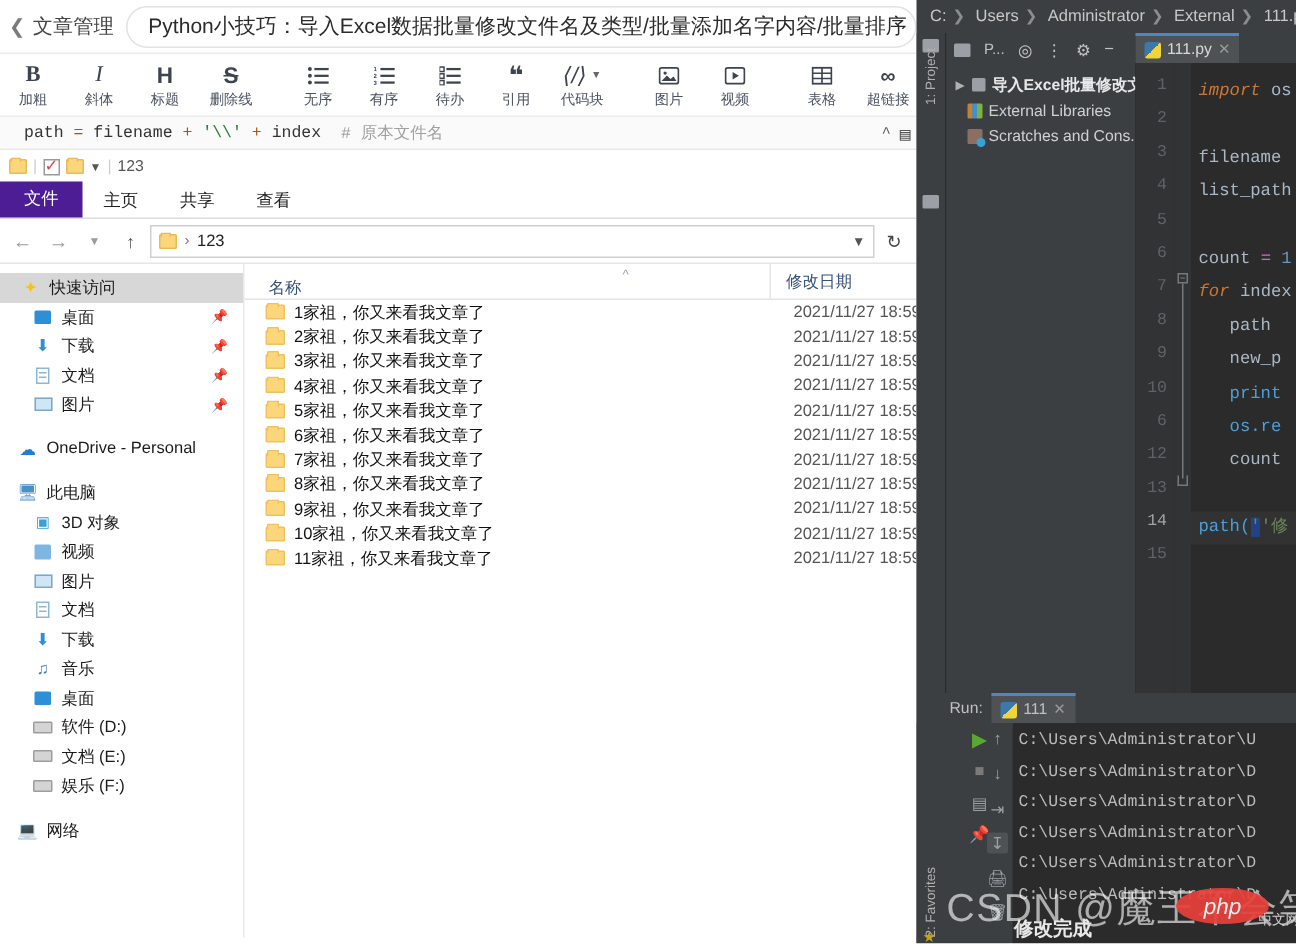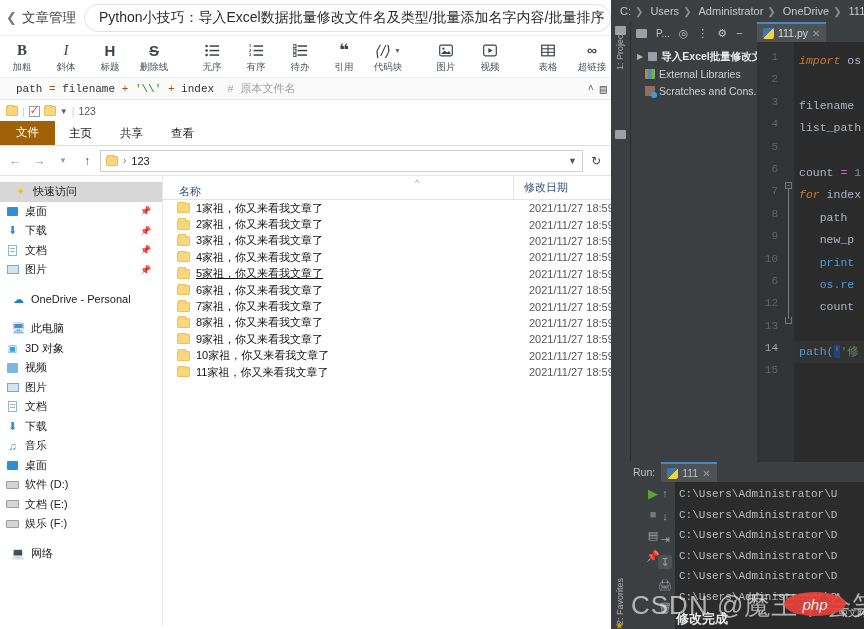--- a/index.html
+++ b/index.html
@@ -64,38 +64,38 @@
   }
   .folder-ico { width:12px; height:10px; background:#fcd67b; border:1px solid #e8bb55; border-radius:1px; position:relative;}
   .folder-ico:before{content:"";position:absolute;left:0;top:-2px;width:5px;height:2px;background:#fcd67b;border:1px solid #e8bb55;border-bottom:none;border-radius:1px 1px 0 0;}
   .tb-divider { color:#cfcfcf; }
   .chk-ico { width:11px;height:11px;border:1px solid #9a9a9a;background:#fff;position:relative;}
   .chk-ico:after{content:"✓";position:absolute;left:0px;top:-3px;font-size:11px;color:#d0494b;}
   .qa-caret{font-size:8px;color:#555;}
 
   .exp-ribbon { height:24px; display:flex; align-items:flex-end; border-bottom:1px solid #dcdcdc; background:#fff;}
   .ribbon-tab { padding:3px 14px 4px; font-size:11.5px; color:#222; }
-  .ribbon-tab.file { background:#a16207; color:#fff; font-size:11.5px; padding:4px 16px 5px; }
+  .ribbon-tab.file { background:#4c1d95; color:#fff; font-size:11.5px; padding:4px 16px 5px; }
 
   .exp-addr { height:30px; display:flex; align-items:center; gap:2px; padding:0 4px; background:#fff; border-bottom:1px solid #e6e6e6;}
   .nav-btn { width:22px; height:22px; display:flex; align-items:center; justify-content:center; color:#9b9b9b; font-size:13px;}
   .nav-btn.up{color:#4a4a4a; font-size:12px;}
   .addr-box {
     flex:1; height:22px; border:1px solid #cfcfcf; background:#fff;
     display:flex; align-items:center; gap:5px; padding:0 5px; font-size:11px; color:#222;
   }
   .addr-sep{color:#777;font-size:10px;}
   .addr-drop{margin-left:auto;color:#555;font-size:9px;}
   .refresh-btn{width:22px;height:22px;display:flex;align-items:center;justify-content:center;color:#444;font-size:12px;}
 
   .exp-body { display:flex; height:449px; }
   .exp-nav { width:163px; border-right:1px solid #e8e8e8; padding-top:6px; overflow:hidden; background:#fff;}
   .nav-row { height:19.5px; display:flex; align-items:center; gap:6px; padding-left:14px; font-size:11px; color:#1b1b1b; white-space:nowrap;}
   .nav-row.selected { background:#d7d7d7; }
-  .nav-row.indent1 { padding-left:6px; }
+  .nav-row.indent1 { padding-left:22px; }
   .nav-row.group { padding-left:12px; }
   .nav-row .pin { margin-left:auto; margin-right:10px; color:#9a9a9a; font-size:9px;}
   .ni { width:13px; height:13px; display:inline-flex; align-items:center; justify-content:center; font-size:11px; flex:0 0 13px;}
   .ni.star{color:#f0c419;}
   .sq-blue{width:11px;height:9px;background:#2f8fd6;border-radius:1px;display:block;}
   .arrow-dn{color:#2f8fd6;font-size:11px;}
   .doc-ico{width:9px;height:11px;background:#fff;border:1px solid #8fb7d4;display:block;position:relative;}
   .doc-ico:after{content:"";position:absolute;left:1px;top:2px;width:5px;height:1px;background:#8fb7d4;box-shadow:0 3px 0 #8fb7d4;}
   .pic-ico{width:12px;height:9px;background:#cfe6f5;border:1px solid #7fa8c6;display:block;}
   .cloud-ico{color:#1f7fd0;font-size:11px;}
@@ -487,21 +487,21 @@
             <div class="file-row" style="position:relative;">
               <span class="fld"></span>
               <span class="fname">3家祖，你又来看我文章了</span>
               <span class="fdate">2021/11/27 18:59</span>
             </div>
             <div class="file-row" style="position:relative;">
               <span class="fld"></span>
               <span class="fname">4家祖，你又来看我文章了</span>
               <span class="fdate">2021/11/27 18:59</span>
             </div>
-            <div class="file-row" style="position:relative;text-decoration:underline;">
+            <div class="file-row" style="position:relative;">
               <span class="fld"></span>
               <span class="fname">5家祖，你又来看我文章了</span>
               <span class="fdate">2021/11/27 18:59</span>
             </div>
             <div class="file-row" style="position:relative;">
               <span class="fld"></span>
               <span class="fname">6家祖，你又来看我文章了</span>
               <span class="fdate">2021/11/27 18:59</span>
             </div>
             <div class="file-row" style="position:relative;">
@@ -541,21 +541,21 @@
       <span class="bc-folder"></span>
       <span>C:</span>
       <span class="bc-sep">❯</span>
       <span class="bc-folder"></span>
       <span>Users</span>
       <span class="bc-sep">❯</span>
       <span class="bc-folder"></span>
       <span>Administrator</span>
       <span class="bc-sep">❯</span>
       <span class="bc-folder"></span>
-      <span>OneDrive</span>
+      <span>External</span>
       <span class="bc-sep">❯</span>
       <span class="py-ico"></span>
       <span>111.p</span>
     </div>
 
     <div class="pc-main">
 
       <div class="pc-leftbar">
         <span class="vtab-ico"></span>
         <div class="vtab">1: Project</div>

